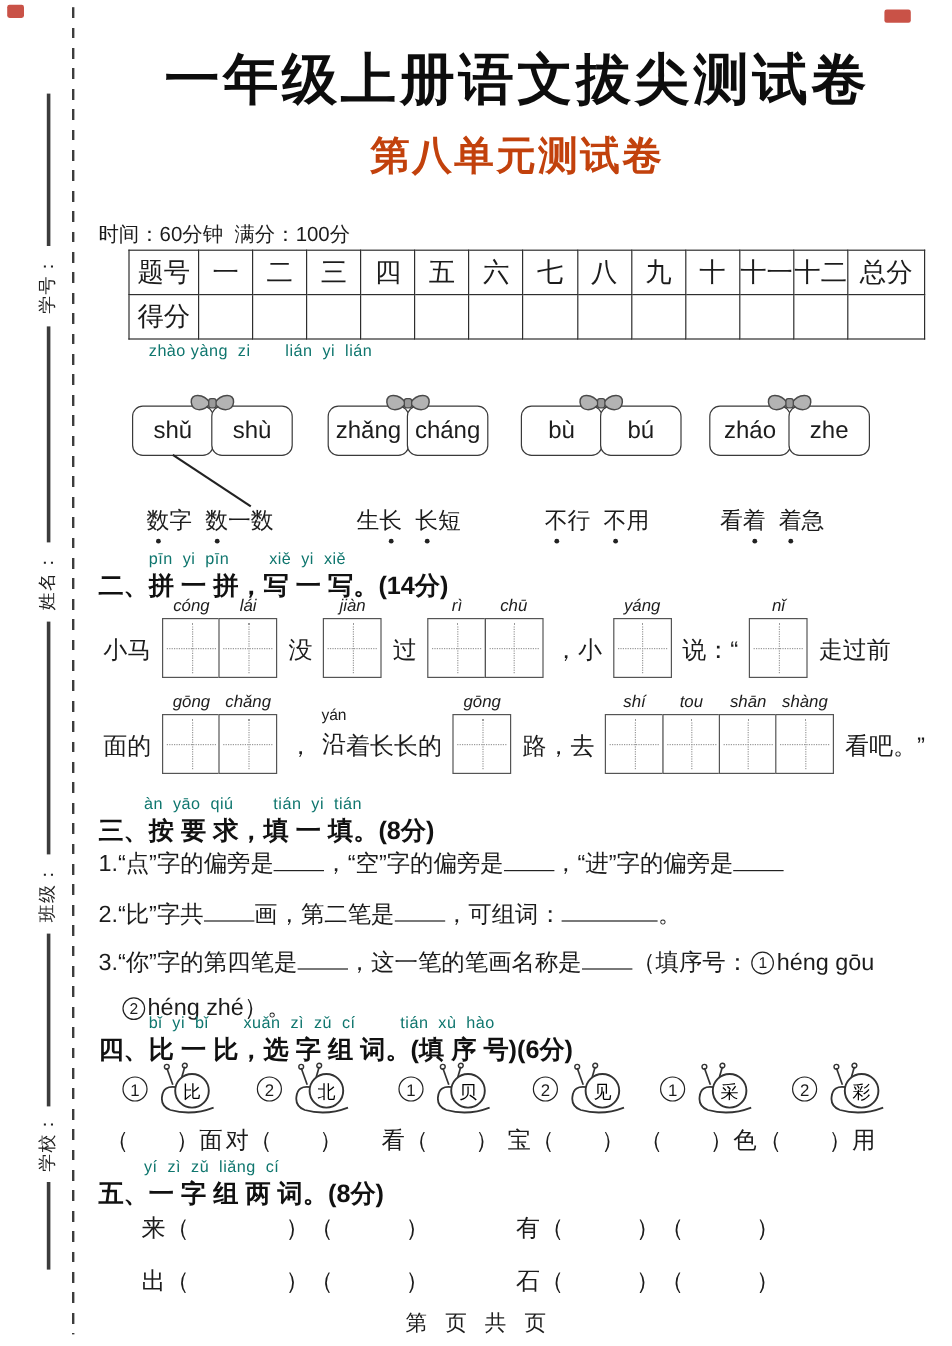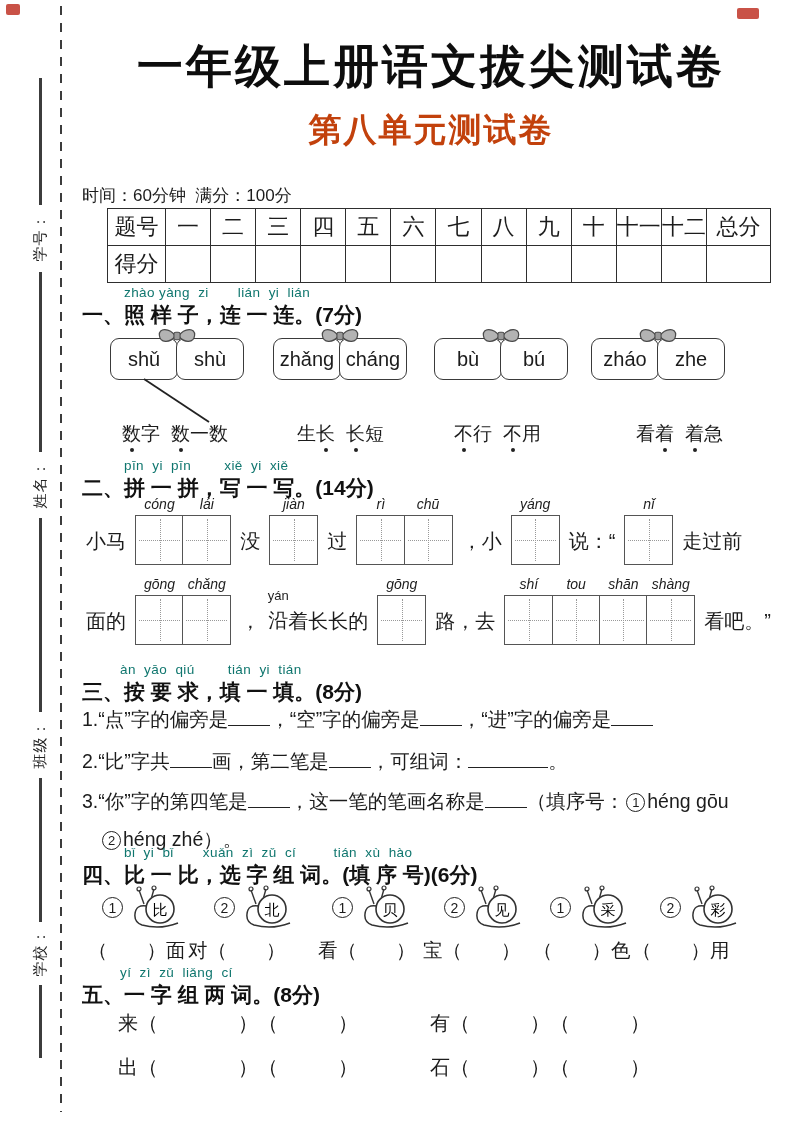--- a/index.html
+++ b/index.html
@@ -138,21 +138,20 @@
           <td></td>
       <td></td>
           <td></td>
       <td class="total"></td>
     </tr>
   </tbody>
     </table>
 
   <div class="sec" style="top:285px">
     <div class="pinyin">zhào yàng  zi       lián  yi  lián</div>
-    <div class="sec-title">一、照 样 子，连 一 连。(7分)</div>
   </div>
 
   <div class="card-pair" style="left:110px">
     <svg class="bow" width="46" height="22" viewBox="0 0 60 26">
       <path d="M28,13 C20,2 6,2 7,12 C8,22 20,23 28,13 Z" fill="#b3b3b3" stroke="#4a4a4a" stroke-width="1.6"></path>
       <path d="M32,13 C40,2 54,2 53,12 C52,22 40,23 32,13 Z" fill="#b3b3b3" stroke="#4a4a4a" stroke-width="1.6"></path>
       <rect x="26" y="8" width="8" height="10" rx="2.5" fill="#9a9a9a" stroke="#4a4a4a" stroke-width="1.4"></rect>
     </svg>
     <div class="card">shǔ</div>
     <div class="card">shù</div>
@@ -195,21 +194,21 @@
       <span class="word"><span></span><span class="dotchar">数</span><span>一数</span></span>
     </div>
     <div class="wgroup" style="left:297px">
       <span class="word"><span>生</span><span class="dotchar">长</span><span></span></span>
       <span class="word"><span></span><span class="dotchar">长</span><span>短</span></span>
     </div>
     <div class="wgroup" style="left:454px">
       <span class="word"><span></span><span class="dotchar">不</span><span>行</span></span>
       <span class="word"><span></span><span class="dotchar">不</span><span>用</span></span>
     </div>
-    <div class="wgroup" style="left:636px">
+    <div class="wgroup" style="left:600px">
       <span class="word"><span>看</span><span class="dotchar">着</span><span></span></span>
       <span class="word"><span></span><span class="dotchar">着</span><span>急</span></span>
     </div>
   </div>
 
   <div class="sec" style="top:458px">
     <div class="pinyin">pīn  yi  pīn        xiě  yi  xiě</div>
     <div class="sec-title">二、拼 一 拼，写 一 写。(14分)</div>
   </div>
 
@@ -400,14 +399,15 @@
   <div class="sec" style="top:965px">
     <div class="pinyin" style="margin-left:38px">yí  zì  zǔ  liǎng  cí</div>
     <div class="sec-title">五、一 字 组 两 词。(8分)</div>
   </div>
 
   <span class="s5cell" style="left:118px;top:1010px">来（　　　　）（　　　）</span>
   <span class="s5cell" style="left:430px;top:1010px">有（　　　）（　　　）</span>
   <span class="s5cell" style="left:118px;top:1054px">出（　　　　）（　　　）</span>
   <span class="s5cell" style="left:430px;top:1054px">石（　　　）（　　　）</span>
 
+  <div class="footer">第 页 共 页</div>
 
 </div>
 
 </body></html>

